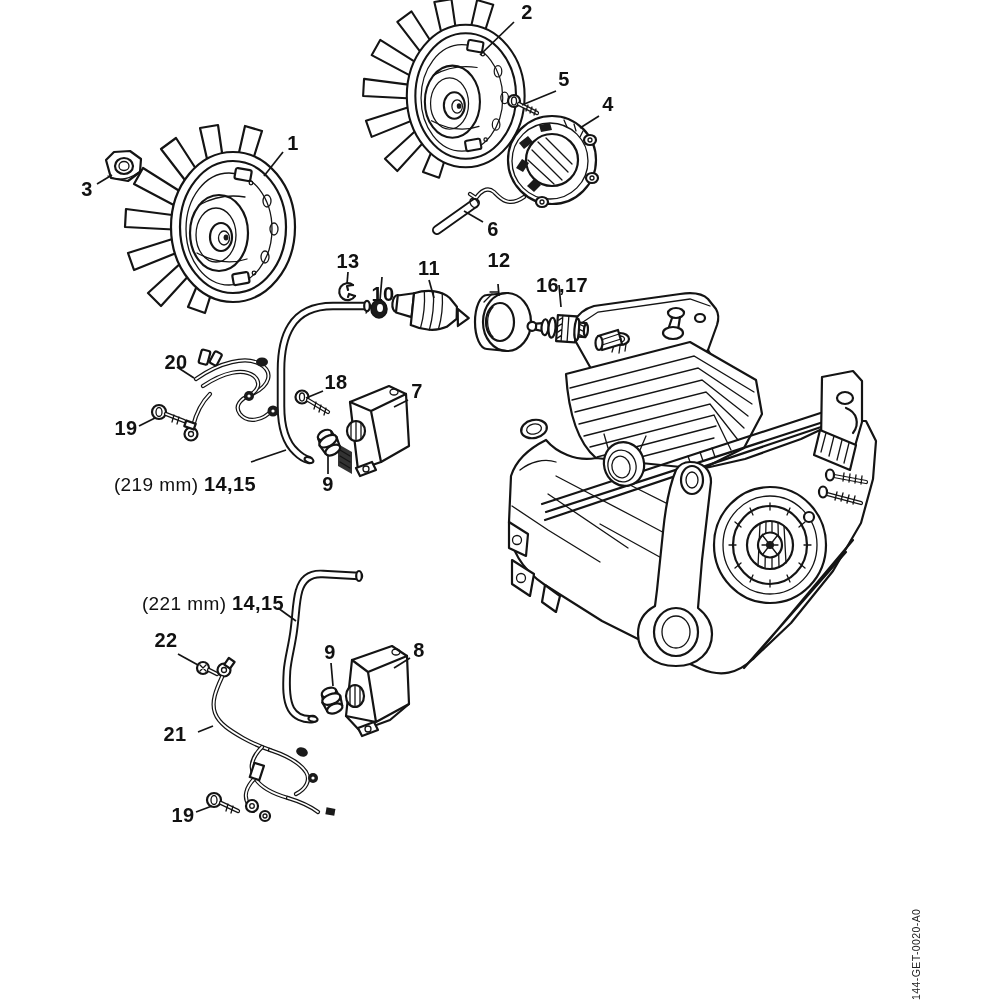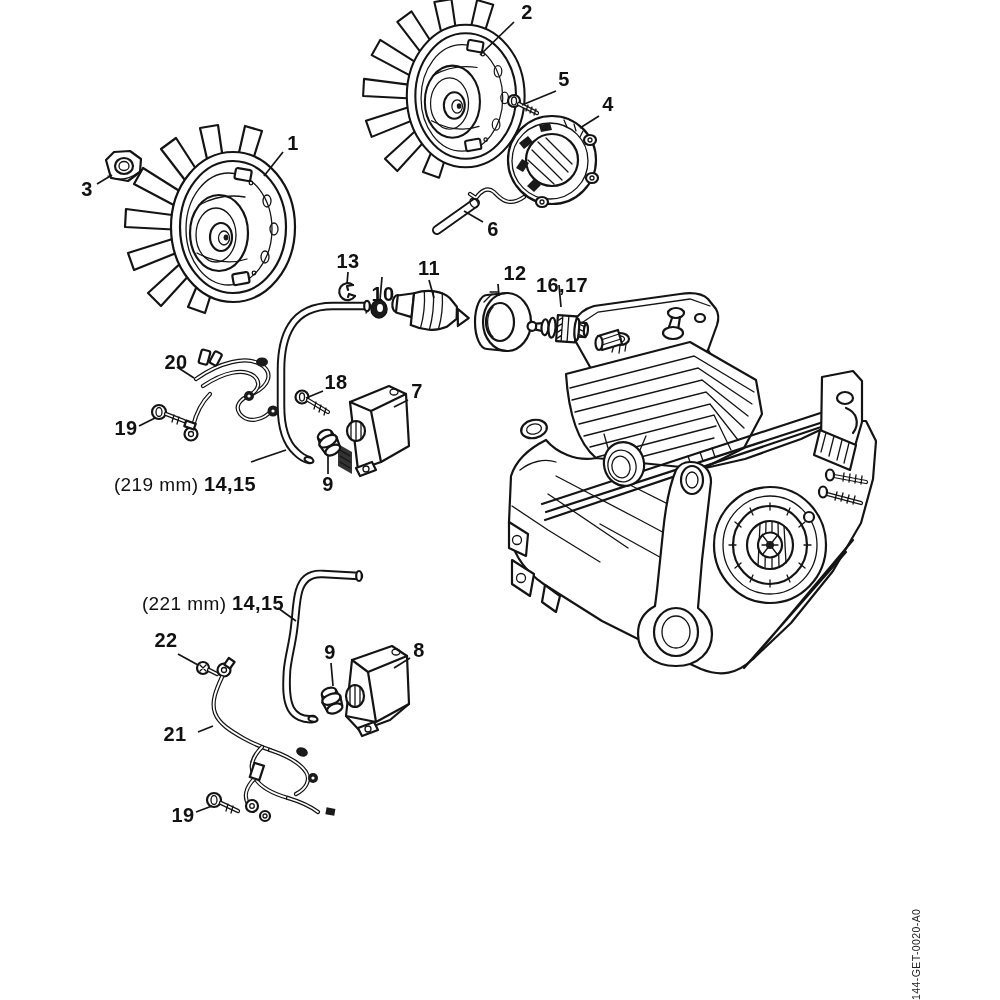--- a/index.html
+++ b/index.html
@@ -393,21 +393,21 @@
       <div class="callout" style="left: 87px; top: 189px;"><span>3</span></div>
       <div class="callout" style="left: 608px; top: 104px;"><span>4</span></div>
       <div class="callout" style="left: 564px; top: 79px;"><span>5</span></div>
       <div class="callout" style="left: 493px; top: 229px;"><span>6</span></div>
       <div class="callout" style="left: 417px; top: 391px;"><span>7</span></div>
       <div class="callout" style="left: 419px; top: 650px;"><span>8</span></div>
       <div class="callout" style="left: 328px; top: 484px;"><span>9</span></div>
       <div class="callout" style="left: 330px; top: 652px;"><span>9</span></div>
       <div class="callout" style="left: 383px; top: 266px; margin-top: 28px;"><span>10</span></div>
       <div class="callout" style="left: 429px; top: 268px;"><span>11</span></div>
-      <div class="callout" style="left: 499px; top: 273px; margin-left: 16px;"><span>12</span></div>
+      <div class="callout" style="left: 499px; top: 260px;"><span>12</span></div>
       <div class="callout" style="left: 348px; top: 261px;"><span>13</span></div>
       <div class="callout" style="left: 185px; top: 484px;"><span class="dim">(219 mm) </span><span>14,15</span></div>
       <div class="callout" style="left: 213px; top: 603px; text-align: right;"><span class="dim">(221 mm) </span><span>14,15</span></div>
       <div class="callout" style="left: 562px; top: 285px;"><span>16,17</span></div>
       <div class="callout" style="left: 336px; top: 382px;"><span>18</span></div>
       <div class="callout" style="left: 126px; top: 428px;"><span>19</span></div>
       <div class="callout" style="left: 183px; top: 815px;"><span>19</span></div>
       <div class="callout" style="left: 176px; top: 362px;"><span>20</span></div>
       <div class="callout" style="left: 175px; top: 734px;"><span>21</span></div>
       <div class="callout" style="left: 166px; top: 640px;"><span>22</span></div>

